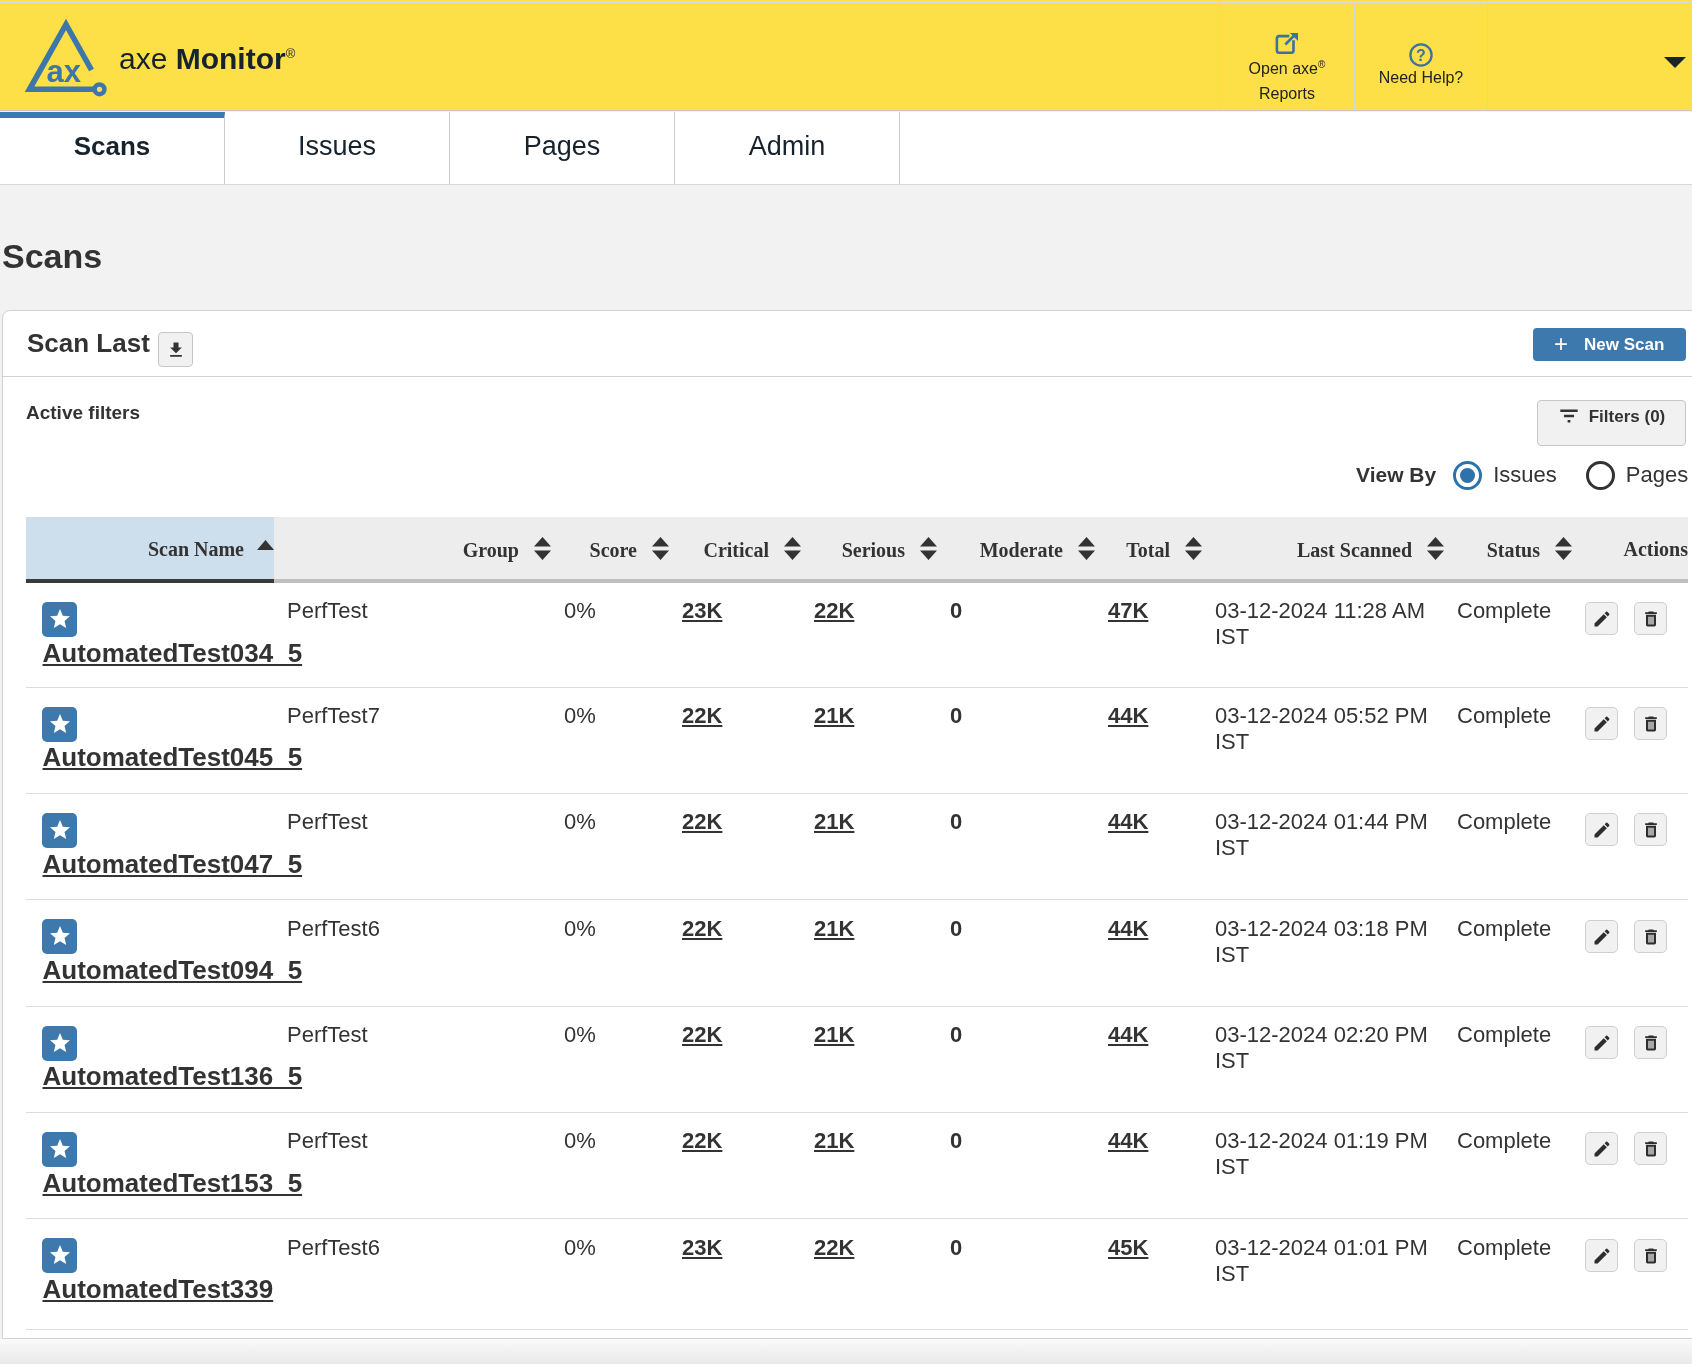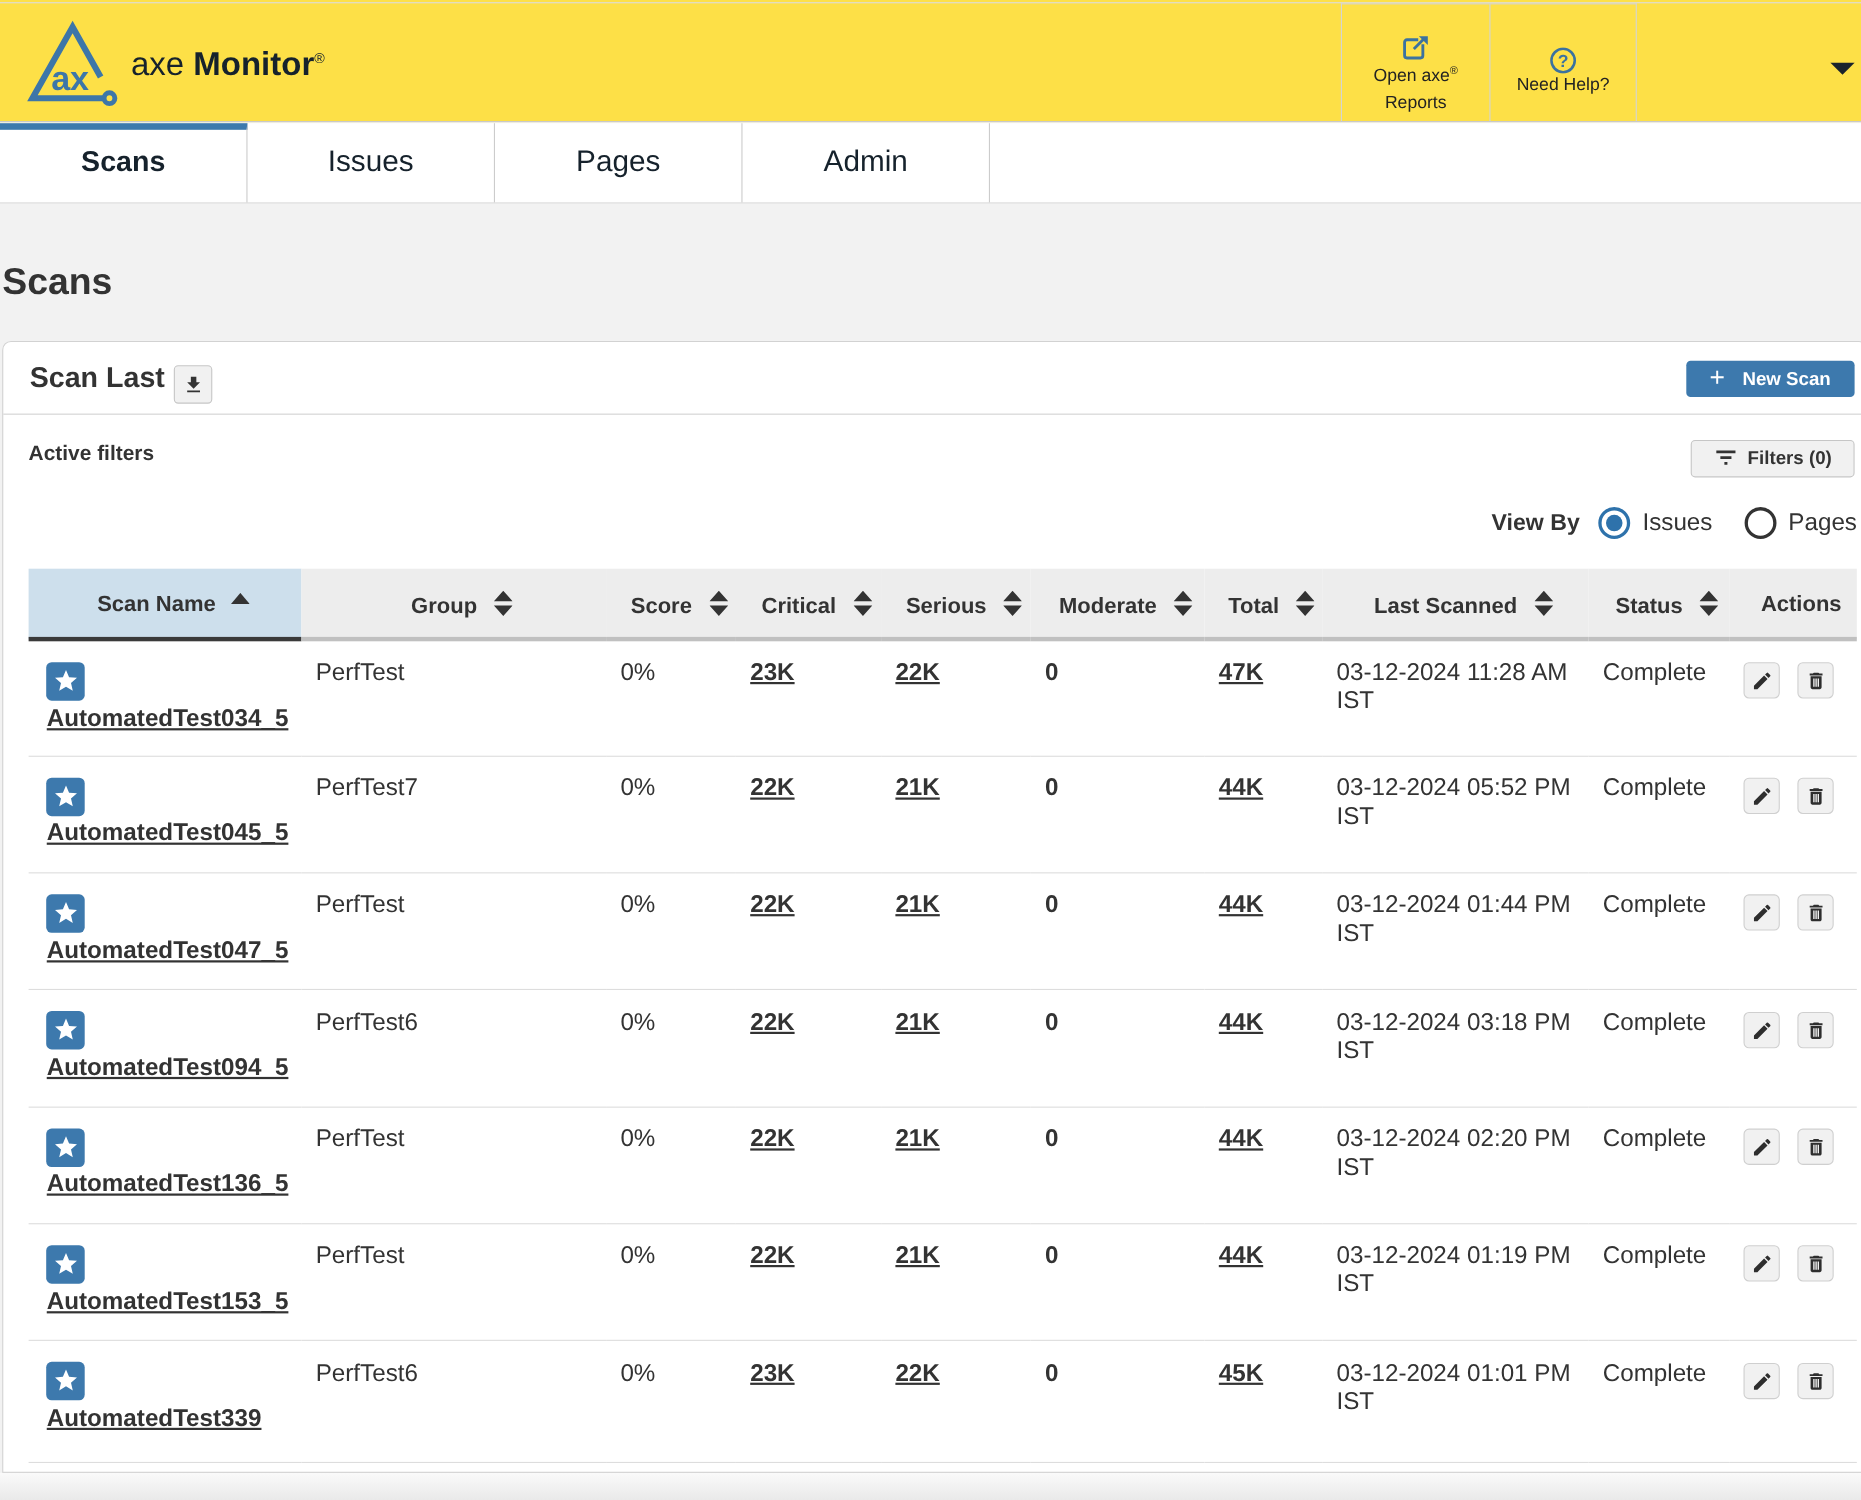--- a/index.html
+++ b/index.html
@@ -37,42 +37,42 @@
   .panel { position:absolute; left:2px; top:310px; width:1696px; height:1029px; background:#fff; border:1px solid #d2d2d2; border-radius:8px 8px 0 0; }
   .row1 { position:absolute; left:0; top:0; width:100%; height:66px; border-bottom:1px solid #d2d2d2; }
   .row1 h2 { position:absolute; left:24px; top:17px; font-size:26px; font-weight:bold; color:#333; }
   .dlbtn { position:absolute; left:155px; top:21px; width:35px; height:35px; background:#f1f1f1; border:1px solid #c6c6c6; border-radius:4px; }
   .dlbtn svg { position:absolute; left:7px; top:7px; }
   .newscan { position:absolute; left:1530px; top:17px; width:153px; height:33px; background:#3d79ad; border-radius:4px; color:#fff; font-size:17px; font-weight:bold; line-height:33px; }
   .newscan .plus { position:absolute; left:21px; top:-1px; font-weight:normal; font-size:24px; }
   .newscan .ntxt { position:absolute; left:51px; }
 
   .activef { position:absolute; left:23px; top:91px; font-size:19px; font-weight:bold; color:#333; }
-  .filtersbtn { position:absolute; left:1534px; top:89px; width:149px; height:34px; background:#f1f1f1; border:1px solid #c6c6c6; border-radius:4px; font-size:17px; font-weight:bold; color:#333; text-align:center; line-height:32px; white-space:nowrap; }
+  .filtersbtn { position:absolute; left:1534px; top:89px; width:149px; height:46px; background:#f1f1f1; border:1px solid #c6c6c6; border-radius:4px; font-size:17px; font-weight:bold; color:#333; text-align:center; line-height:32px; white-space:nowrap; }
   .filtersbtn svg { vertical-align:-5px; margin-right:9px; }
 
   .viewby { position:absolute; left:1353px; top:150px; height:30px; font-size:22px; color:#333; white-space:nowrap; }
   .viewby .vb { font-weight:bold; font-size:21px; }
   .radio { display:inline-block; width:29px; height:29px; border-radius:50%; vertical-align:-8px; }
   .radio.sel { border:3.5px solid #2e72ab; position:relative; margin-left:17px; margin-right:11px; }
   .radio.sel::after { content:""; position:absolute; left:3.5px; top:3.5px; width:15px; height:15px; background:#2e72ab; border-radius:50%; }
   .radio.unsel { border:3px solid #333; margin-left:29px; margin-right:11px; }
 
   
   table.scans { position:absolute; left:23px; top:206px; width:1662px; border-collapse:collapse; table-layout:fixed; }
-  table.scans th { height:64px; background:#ededed; font-size:20px; font-weight:bold; color:#333; text-align:center; padding:3px 0 0 15px; vertical-align:middle; border-bottom:4px solid #c0c0c0; white-space:nowrap; }
+  table.scans th { height:64px; background:#ededed; font-size:20px; font-weight:bold; color:#333; text-align:right; padding:3px 0 0 15px; vertical-align:middle; border-bottom:4px solid #c0c0c0; white-space:nowrap;font-family:Liberation Serif, serif; }
   table.scans th.namecol { background:#cddfec; border-bottom:4px solid #3a3a3a; }
   table.scans td { vertical-align:top; padding:15.3px 0 0 13px; font-size:22px; line-height:26px; color:#333; border-bottom:1px solid #ddd; height:106.3px; }
   table.scans tr.last td { height:110.4px; } td.namecell { padding-left:15.5px !important; }
   table.scans td:nth-child(6) { font-weight:bold; }
   .sorticons { display:inline-block; vertical-align:-3px; margin-left:10px; }
   .sortasc { display:inline-block; vertical-align:6px; margin-left:8px; }
   .starbtn { display:block; width:35px; height:35px; background:#3d79ad; border-radius:5px; margin-top:3.7px; margin-left:0.5px; position:relative; }
   .starbtn svg { position:absolute; left:5.5px; top:5px; }
-  a.scanlink { display:inline-block; margin-top:2.7px; margin-left:1px; font-size:22px; font-weight:bold; color:#333; text-decoration:underline; }
+  a.scanlink { display:inline-block; margin-top:2.7px; margin-left:1px; font-size:26px; font-weight:bold; color:#333; text-decoration:underline; }
   a.numlink { font-size:22px; font-weight:bold; color:#333; text-decoration:underline; }
   .actbtn { display:inline-block; width:33px; height:33px; background:#f1f1f1; border:1px solid #cfcfcf; border-radius:5px; position:relative; vertical-align:top; margin-top:4px; }
   .actbtn + .actbtn { margin-left:16px; }
   .actbtn svg { position:absolute; left:6px; top:6px; }
 
   .footerstrip { position:absolute; left:0; top:1339px; width:1692px; height:25px; background:linear-gradient(#fafafa,#e9e9e9); }
 </style>
 </head>
 <body>
 <div class="page">

